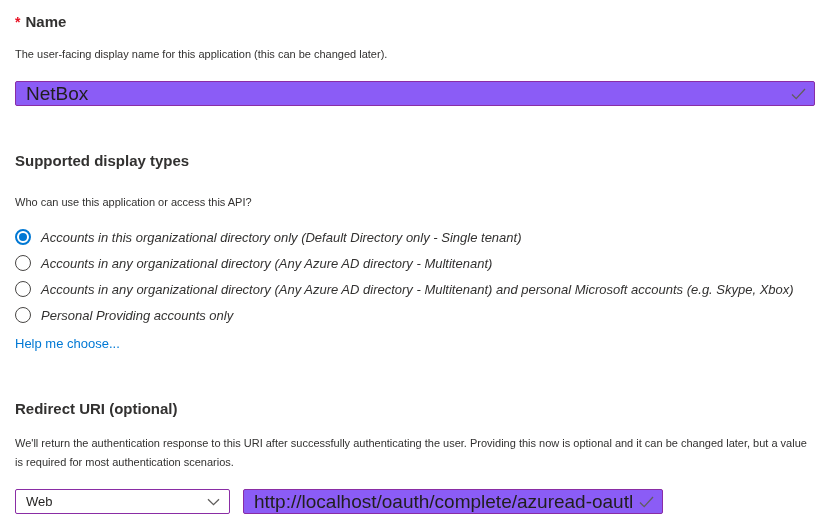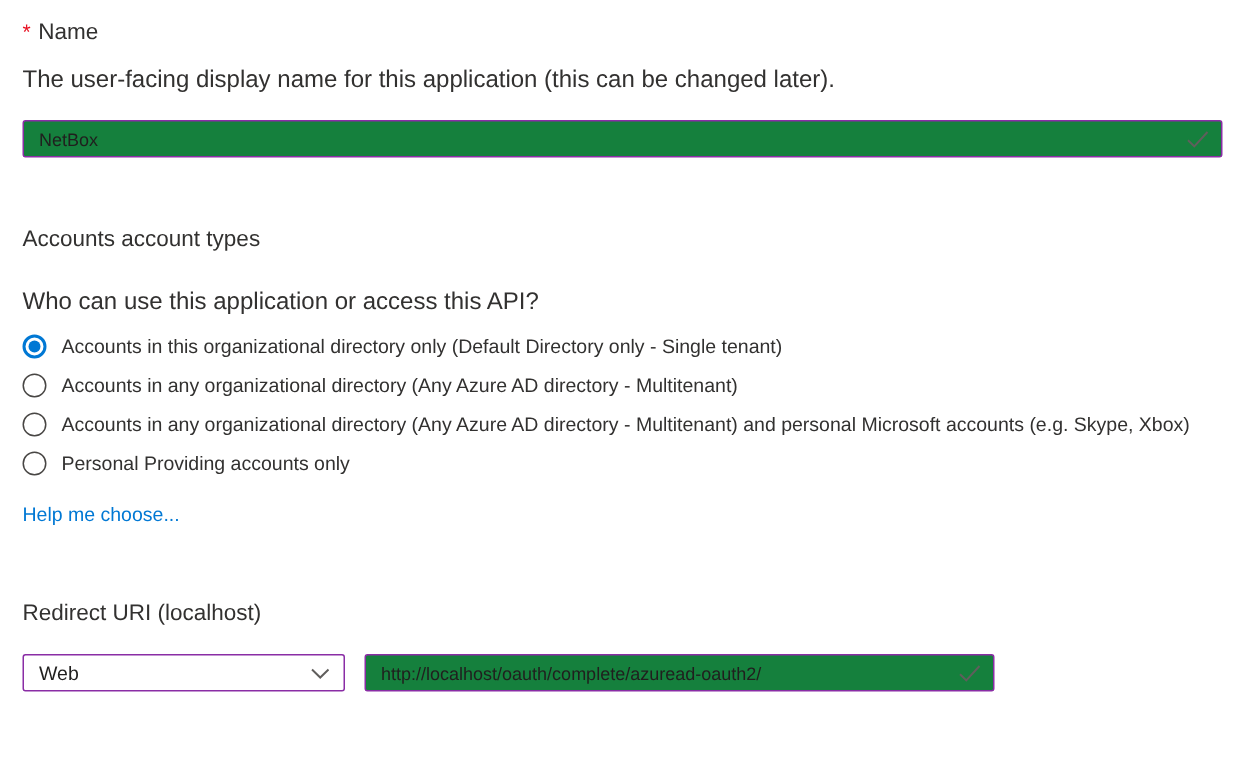--- a/index.html
+++ b/index.html
@@ -9,69 +9,71 @@
     height: 516px;
     background: #ffffff;
     font-family: "Liberation Sans", sans-serif;
     color: #323130;
     overflow: hidden;
   }
   .page { padding: 11px 14px 0 15px; }
 
   .section-title {
     font-size: 15px;
-    font-weight: 400;
+    font-weight: 700;
     color: #323130;
     line-height: 21px;
     margin: 0;
   }
   .required-marker {
     color: #e81123;
     font-size: 14px;
     margin-right: 5px;
   }
   .desc {
-    font-size: 16px;
+    font-size: 11px;
     line-height: 19px;
     color: #323130;
     margin: 12px 0 0 0;
     max-width: 803px;
   }
 
   .input-wrap { position: relative; margin-top: 17px; }
   .text-input {
     width: 100%;
     height: 25px;
     border: 1px solid #8a2da5;
     border-radius: 2px;
     font-family: "Liberation Sans", sans-serif;
-    font-size: 12px;
+    font-size: 19px;
     color: #201f1e;
     padding: 0 30px 0 10px;
     outline: none;
-    background: #15803d;
+    background: #8b5cf6;
   }
   .check-icon {
     position: absolute;
     right: 9px;
     top: 50%;
     transform: translateY(-50%);
     display: flex;
   }
 
   .section-2 { margin-top: 44px; }
   .question { margin-top: 22px; }
 
   .radio-group { margin-top: 12px; }
   .radio-row {
     display: flex;
+    align-items: center;
     height: 26px;
     font-size: 13px;
     color: #323130;
     cursor: pointer;
+    font-style: italic;
   }
   .radio-outer {
     width: 16px;
     height: 16px;
     border: 1px solid #484644;
     border-radius: 50%;
     background: #fff;
     position: relative;
     flex: 0 0 auto;
     margin-right: 10px;
@@ -137,21 +139,21 @@
       <input type="text" class="text-input" value="NetBox" style="">
       <span class="check-icon">
         <svg width="15" height="12" viewBox="0 0 15 12">
           <path d="M1 6.5 L5.2 10.6 L14 1" fill="none" stroke="#605e5c" stroke-width="1.3"></path>
         </svg>
       </span>
     </div>
   </div>
 
   <div class="section-2">
-    <h2 class="section-title">Accounts account types</h2>
+    <h2 class="section-title">Supported display types</h2>
     <p class="desc question">Who can use this application or access this API?</p>
 
     <div class="radio-group">
       <label class="radio-row">
         <span class="radio-outer selected"></span>
         <span>Accounts in this organizational directory only (Default Directory only - Single tenant)</span>
       </label>
       <label class="radio-row">
         <span class="radio-outer"></span>
         <span>Accounts in any organizational directory (Any Azure AD directory - Multitenant)</span>
@@ -163,21 +165,22 @@
       <label class="radio-row">
         <span class="radio-outer"></span>
         <span>Personal Providing accounts only</span>
       </label>
     </div>
 
     <a class="help-link">Help me choose...</a>
   </div>
 
   <div class="section-3">
-    <h2 class="section-title">Redirect URI (localhost)</h2>
+    <h2 class="section-title">Redirect URI (optional)</h2>
+    <p class="desc redirect-desc">We'll return the authentication response to this URI after successfully authenticating the user. Providing this now is optional and it can be changed later, but a value is required for most authentication scenarios.</p>
 
     <div class="redirect-row">
       <div class="platform-select">
         <span>Web</span>
         <span style="display:flex;">
           <svg width="13" height="8" viewBox="0 0 13 8">
             <path d="M1 1.3 L6.5 6.7 L12 1.3" fill="none" stroke="#605e5c" stroke-width="1.3"></path>
           </svg>
         </span>
       </div>

